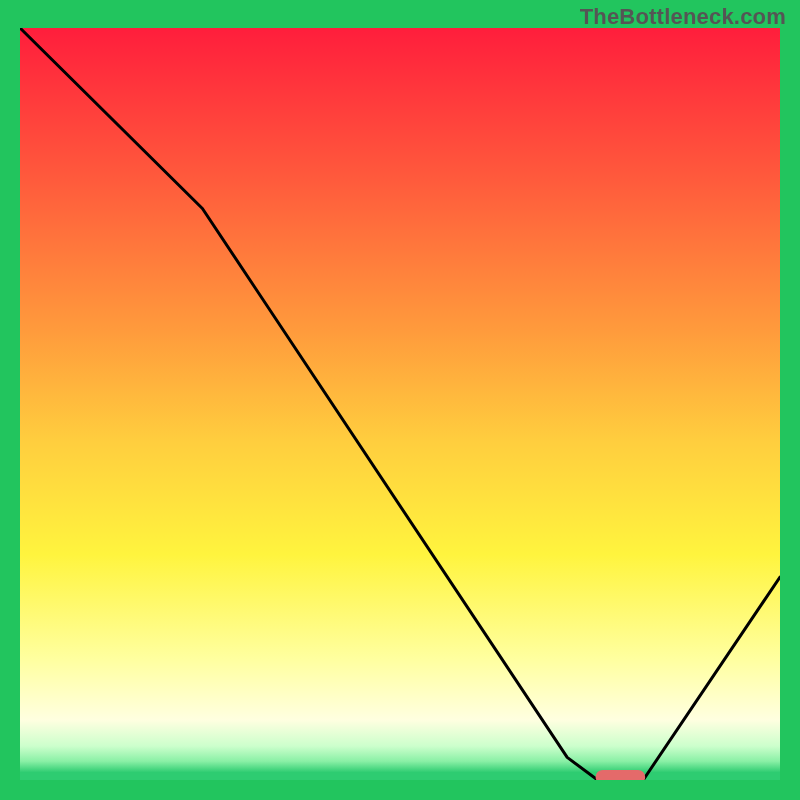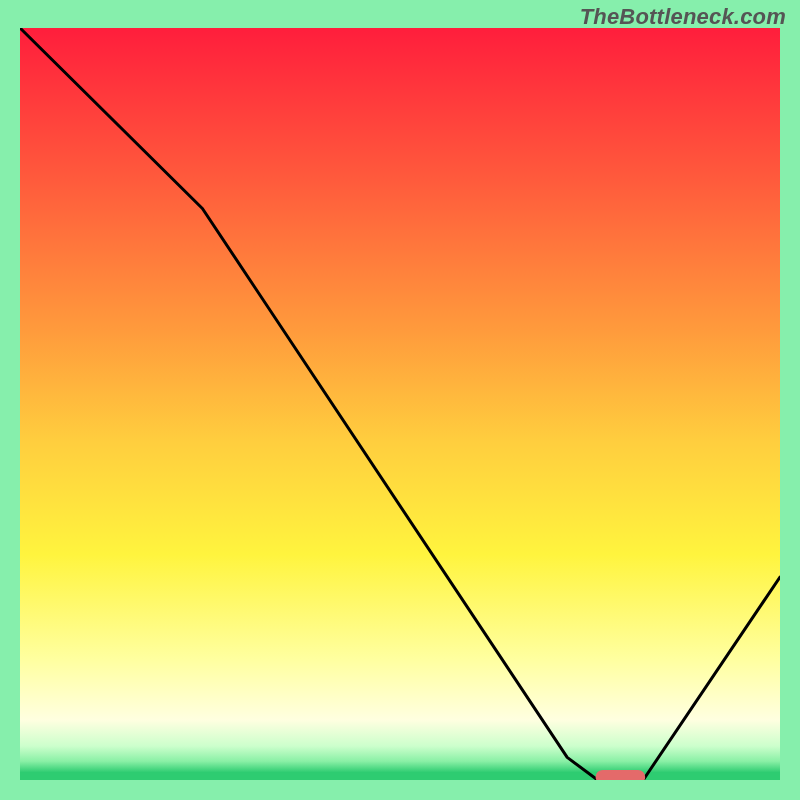--- a/index.html
+++ b/index.html
@@ -7,22 +7,21 @@
     padding: 0;
     width: 800px;
     height: 800px;
     background: #000;
     font-family: Arial, Helvetica, sans-serif;
   }
   .outer {
     position: relative;
     width: 800px;
     height: 800px;
-    background: #86efac;
-    font-style: italic;
+    background: #22c55e;
   }
   .attribution {
     position: absolute;
     top: 4px;
     right: 14px;
     color: #555;
     font-size: 22px;
     font-weight: 600;
     letter-spacing: 0.2px;
   }

